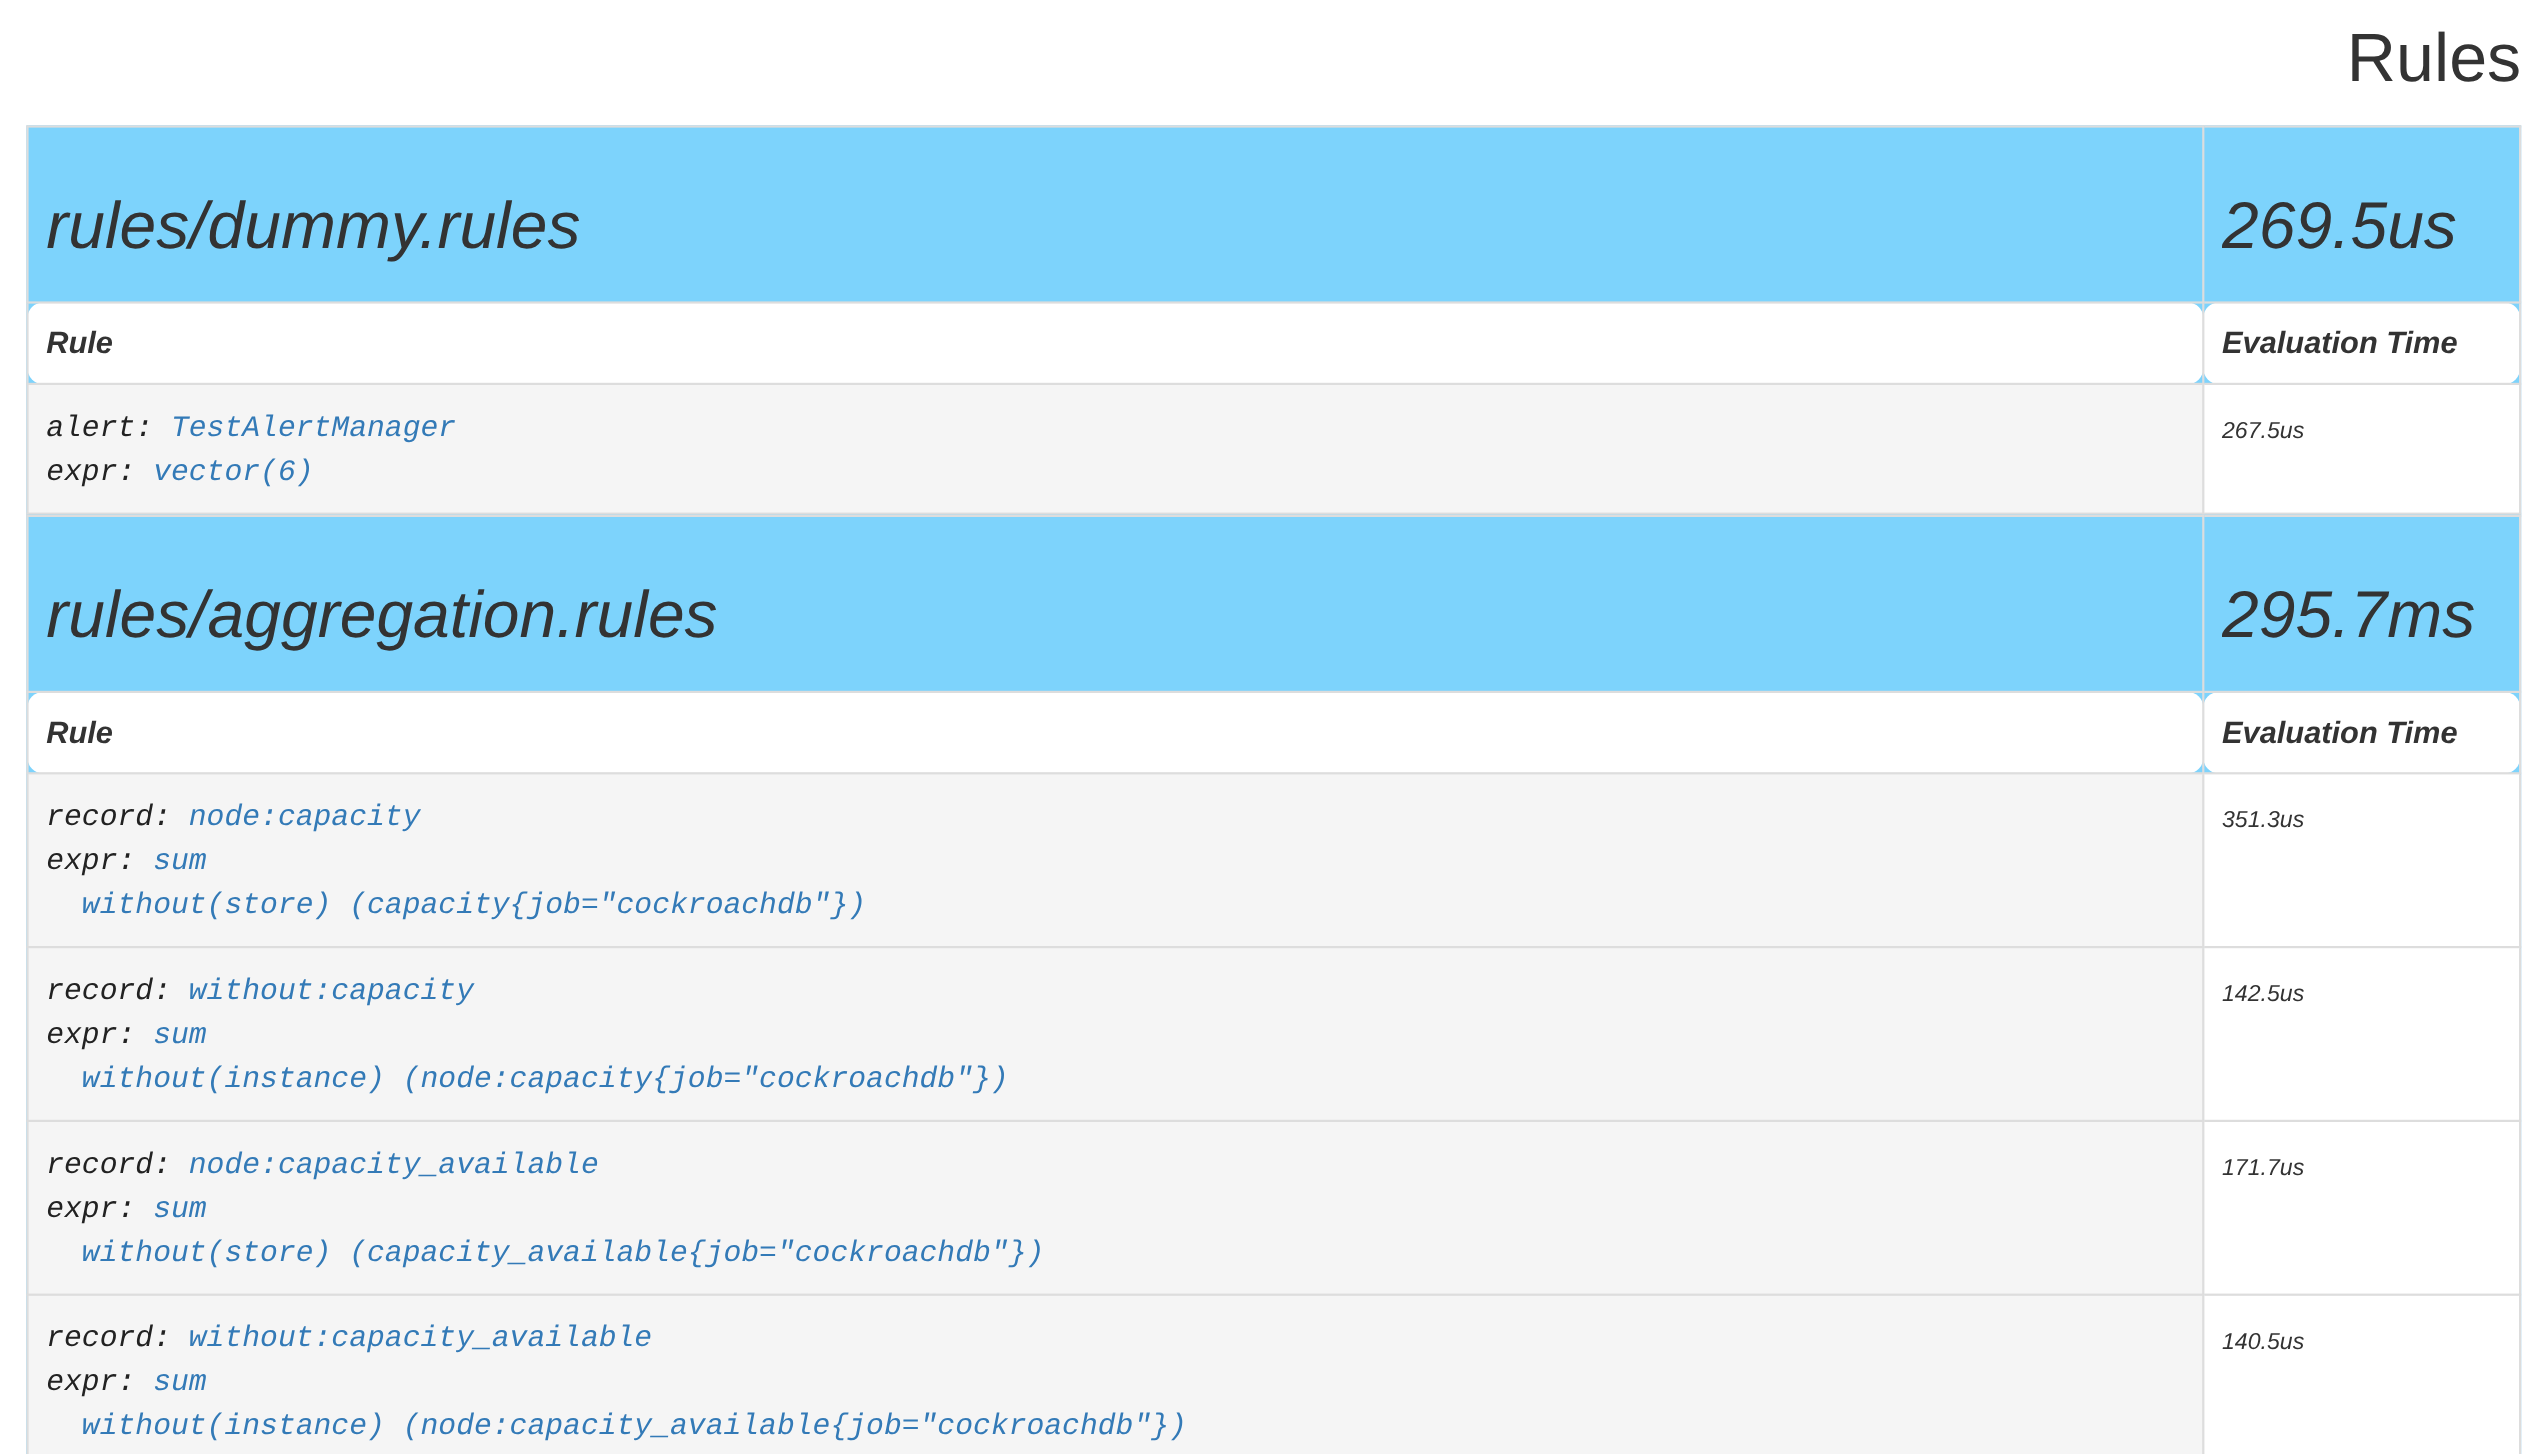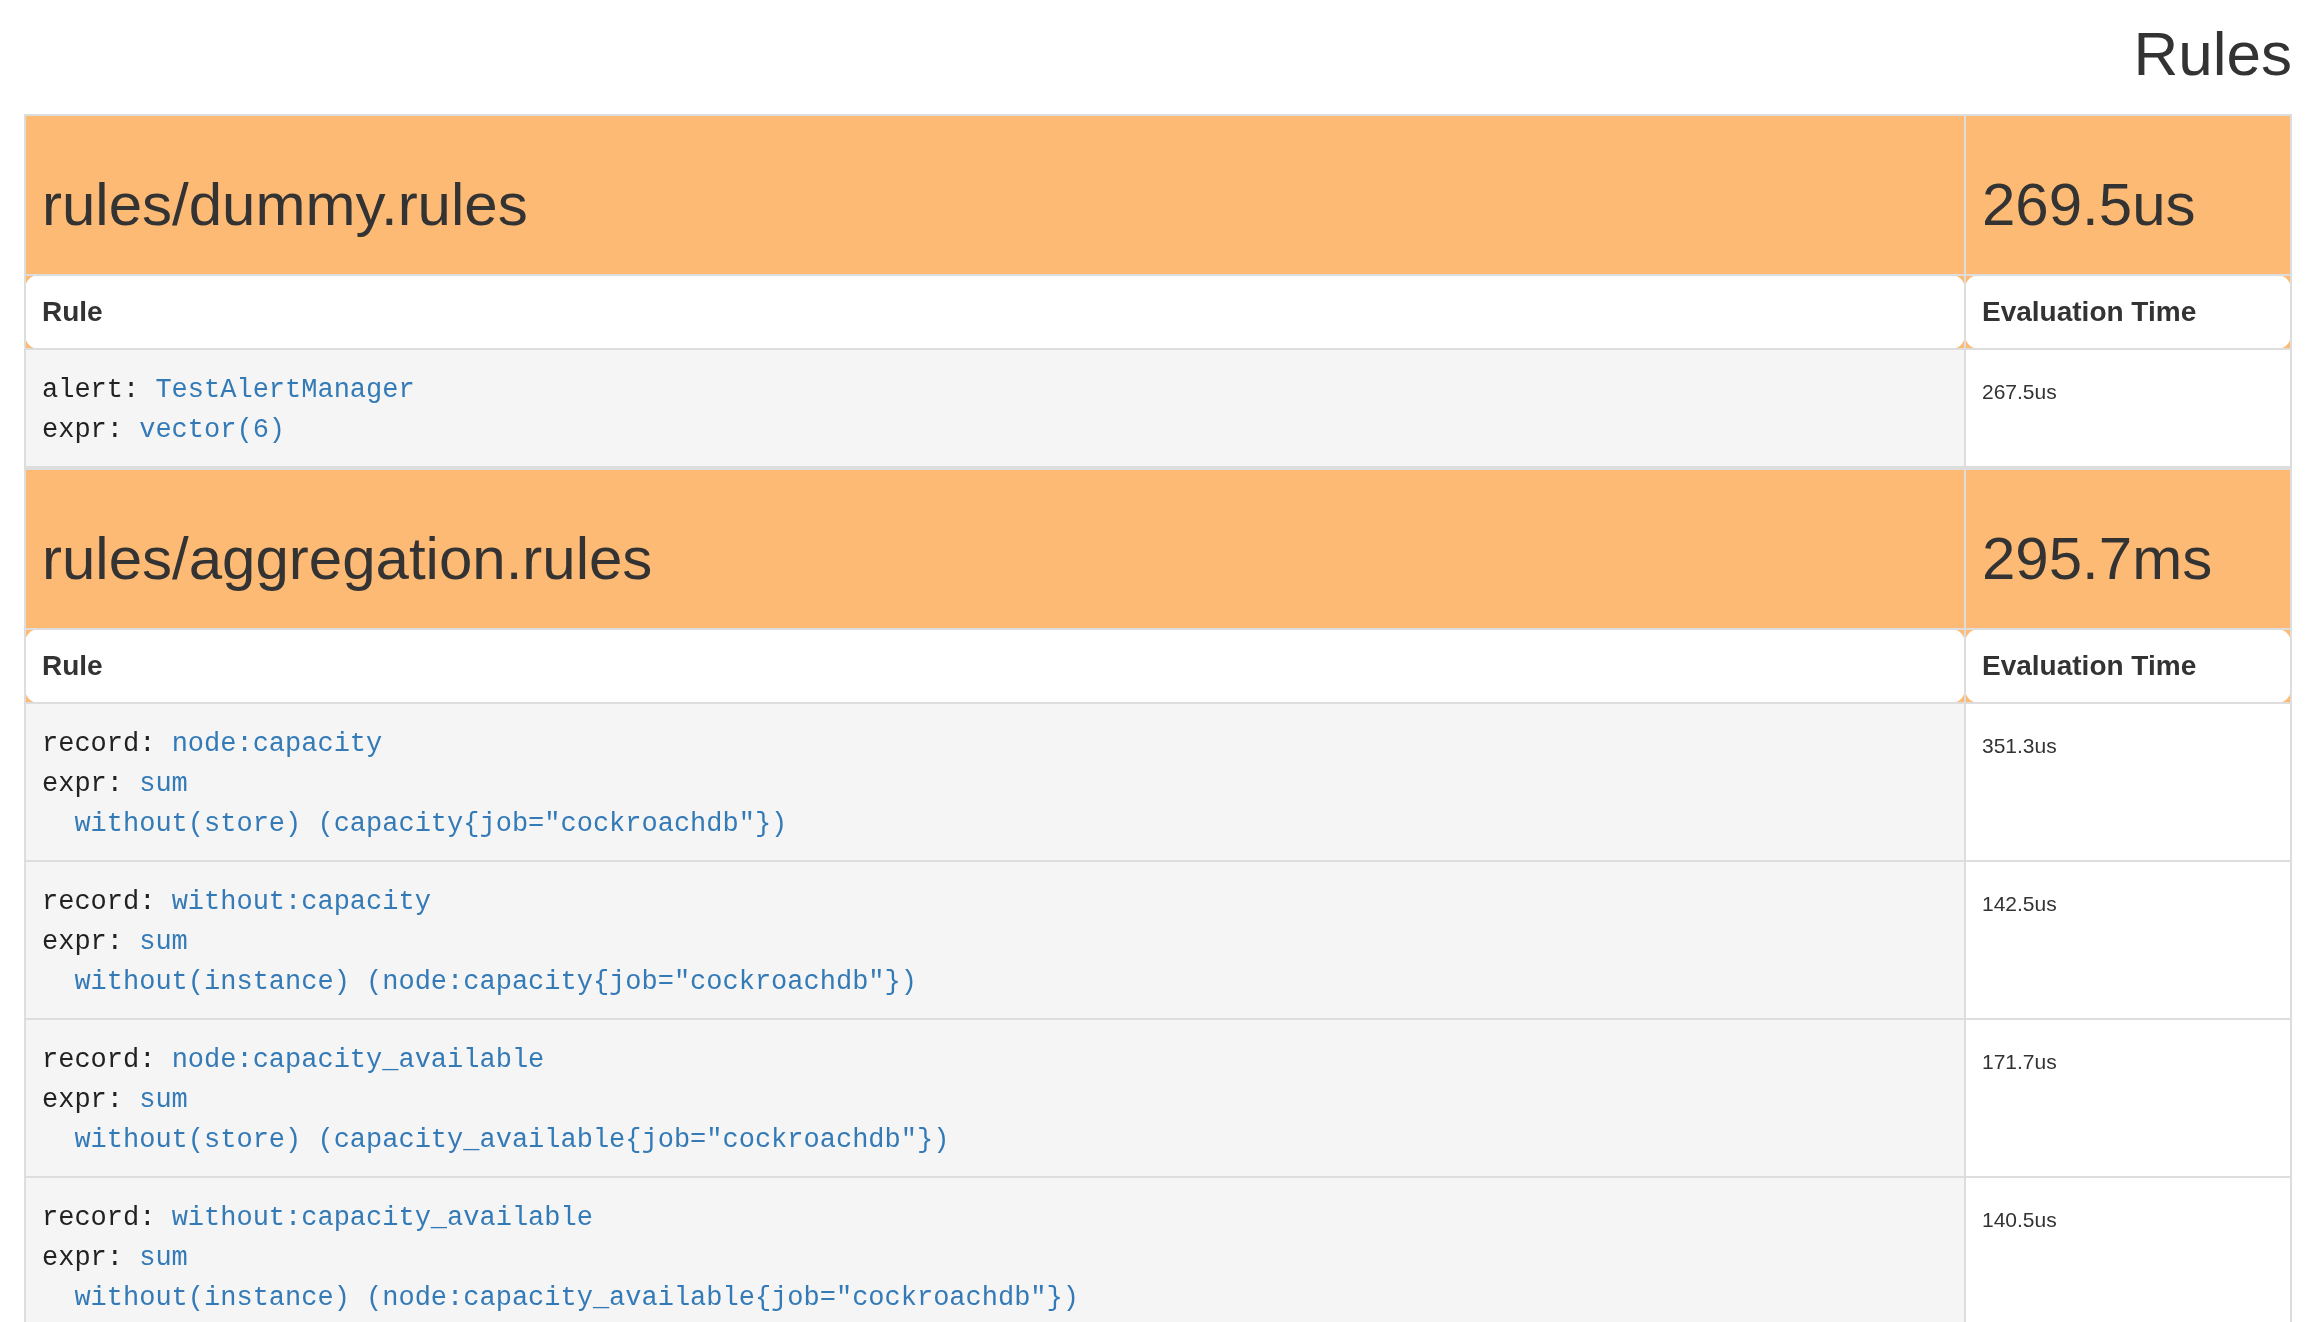--- a/index.html
+++ b/index.html
@@ -23,29 +23,30 @@
     margin: 20px 0 26px 0;
     color: #333333;
     text-align: right;
   }
 
   table.rules-table {
     width: 100%;
     border-collapse: collapse;
     table-layout: fixed;
     margin: 0;
-    background: #fdba74;
+    background: #7dd3fc;
+    font-style: italic;
   }
   table.rules-table td,
   table.rules-table th {
     border: 2px solid var(--border-color, #dddddd);
     vertical-align: top;
     text-align: left;
   }
-  .time-col { width: 326px; }
+  .time-col { width: 288px; }
 
   tr.group-header td { padding: 16px; }
   h2.group-title, h2.group-time {
     font-size: 60px;
     font-weight: 500;
     line-height: 66px;
     margin: 40px 0 20px 0;
     color: #333333;
     white-space: nowrap;
     overflow: hidden;

